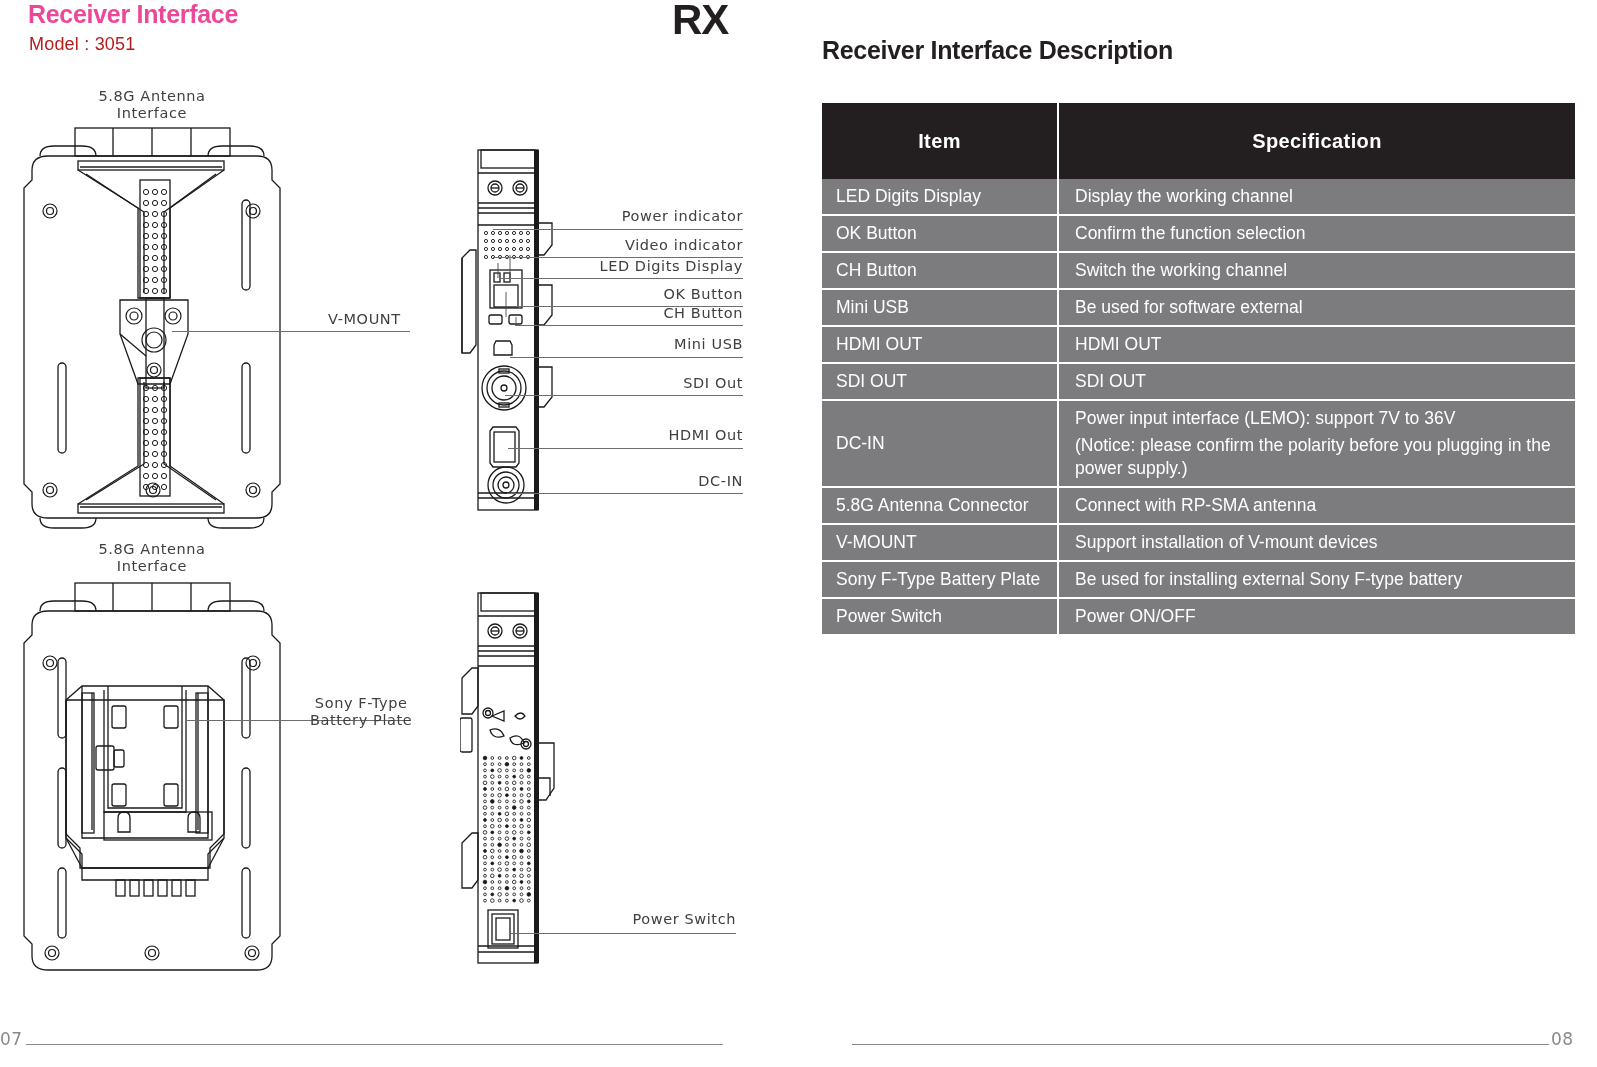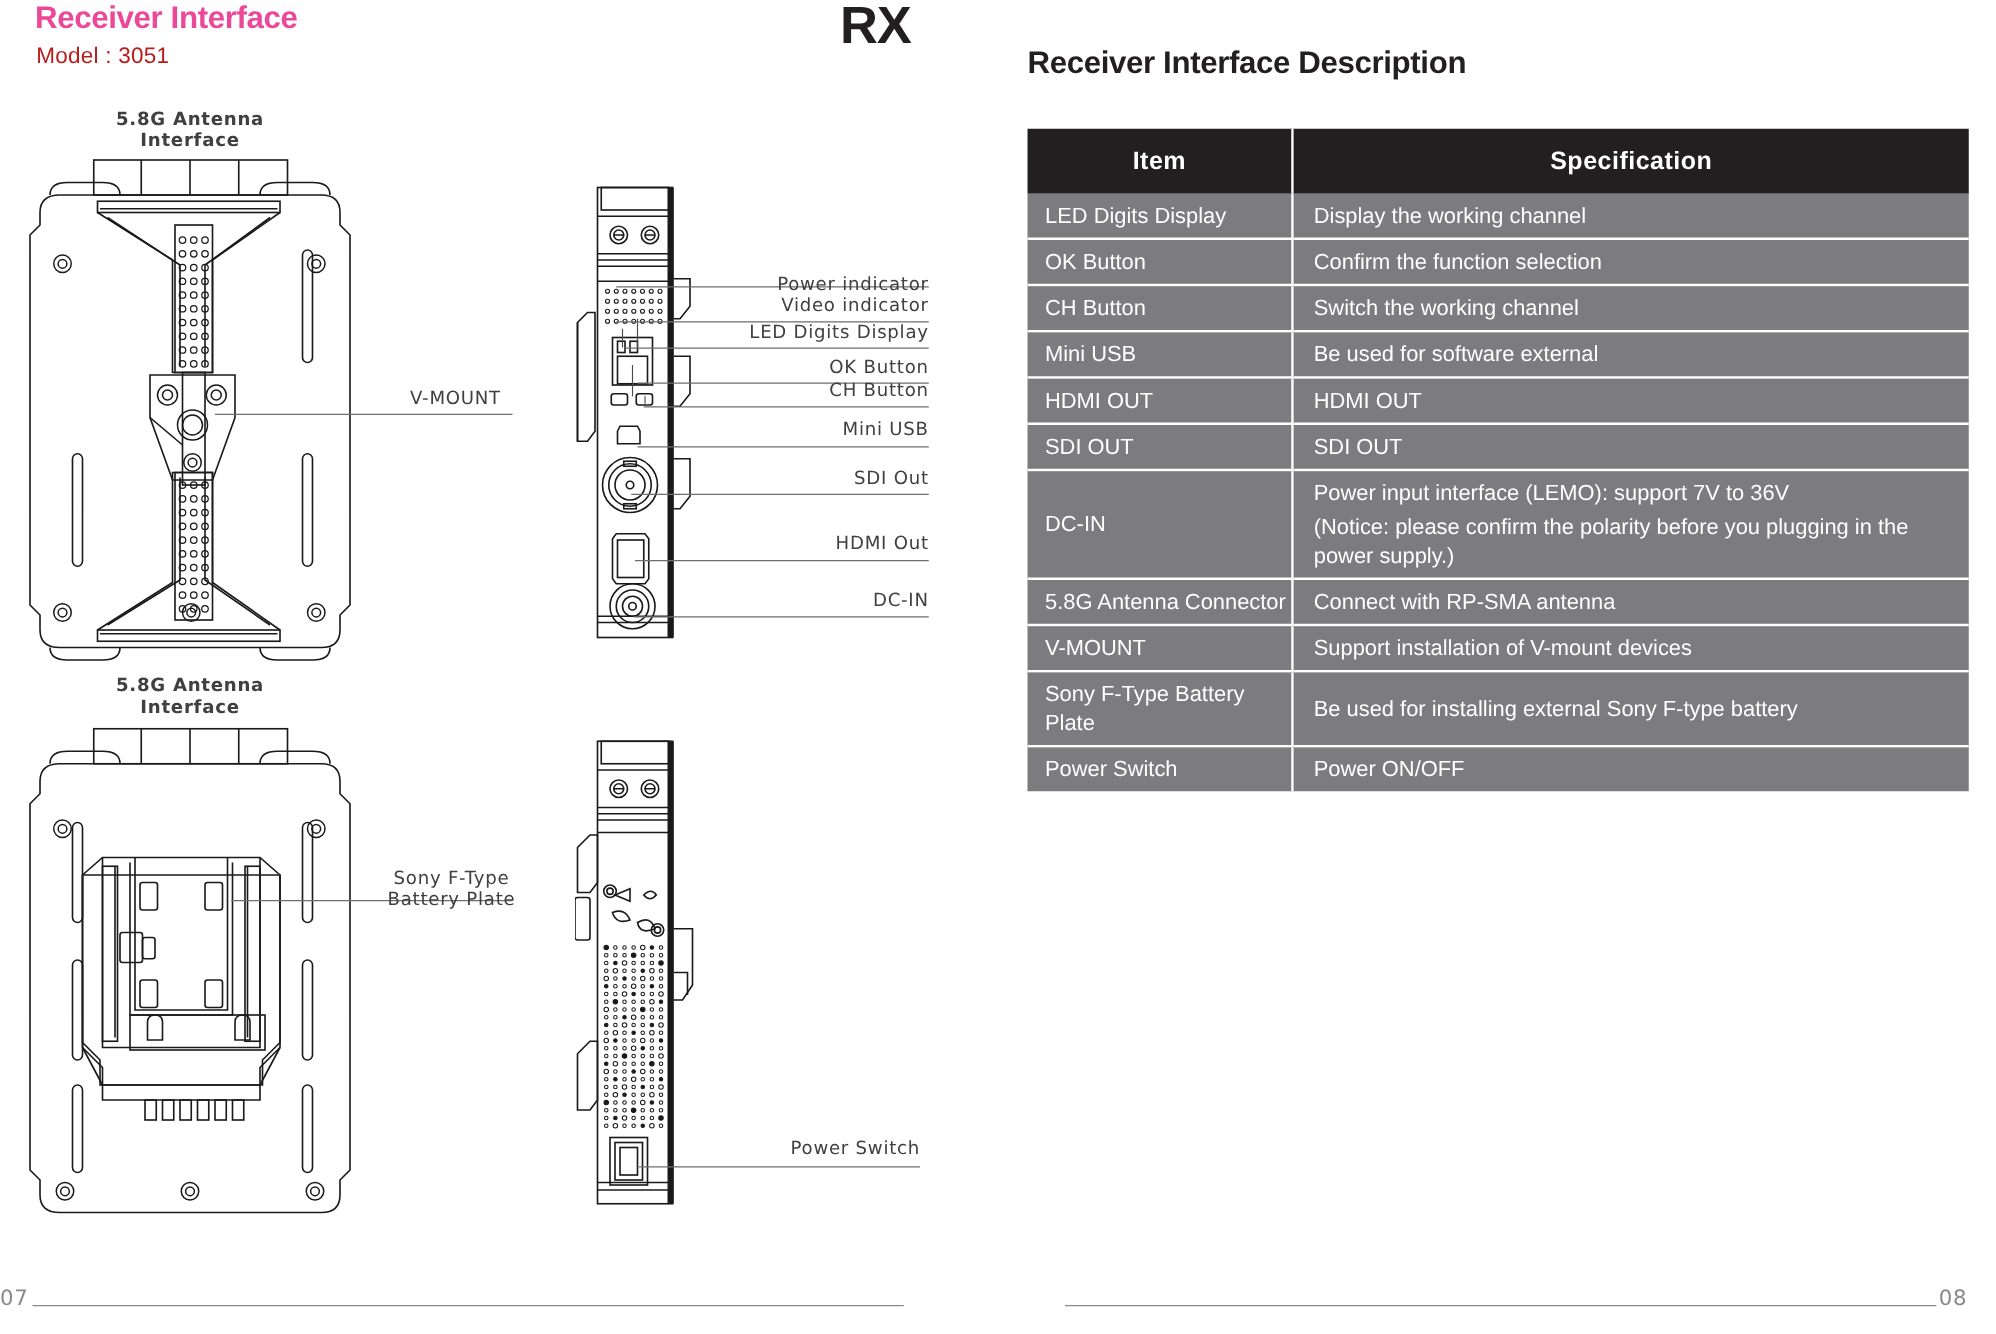--- a/index.html
+++ b/index.html
@@ -32,21 +32,21 @@
   #desc-title{
     left:822px;top:36px;
     font-size:25px;font-weight:bold;color:#231f20;letter-spacing:-0.3px;text-align:right;
   }
   #spec-table{
     left:822px;top:103px;width:753px;
     border-collapse:separate;border-spacing:0;
     table-layout:fixed;
   }
   #spec-table th,#spec-table td{
-    padding:4px;vertical-align:middle;
+    padding:16px;vertical-align:middle;
   }
   #spec-table thead th{
     background:#231f20;color:#ffffff;
     font-size:20px;font-weight:bold;
     height:44px;text-align:center;
     letter-spacing:0.4px;
   }
   #spec-table thead th.col-item{width:203px;border-right:2px solid #ffffff;}
   #spec-table tbody td{
     background:#7c7c7f;color:#ffffff;
@@ -68,21 +68,21 @@
 
   
   .dwg-label{
     font-family:"DejaVu Sans", sans-serif;
     font-size:14.5px;
     color:#404040;
     letter-spacing:0.6px;
     white-space:nowrap;
     line-height:17px;
   }
-  .dwg-label.center{text-align:center;font-weight:bold;}
+  .dwg-label.center{text-align:center;}
   .dwg-label.right{text-align:right;}
   .leader{
     position:absolute;
     height:0;
     border-top:1px solid #6e6e6e;
   }
 
   
   .folio{
     font-family:"DejaVu Sans", sans-serif;
@@ -410,21 +410,21 @@
 
     <g stroke="#4a4a4a" stroke-width="0.9" fill="none">
       <line x1="38" y1="118" x2="38" y2="133"></line>
       <line x1="50" y1="110" x2="50" y2="133"></line>
       <line x1="46" y1="147" x2="46" y2="172"></line>
       <line x1="56" y1="172" x2="56" y2="178"></line>
     </g>
   </svg>
 
   <div class="leader" style="left:38px;top:84px;width:250px;"></div>
-  <div class="dwg-label right" style="position:absolute;left:88px;top:63px;width:200px;margin-top:12px;">Power indicator</div>
+  <div class="dwg-label right" style="position:absolute;left:88px;top:63px;width:200px;">Power indicator</div>
 
   <div class="leader" style="left:38px;top:112px;width:250px;"></div>
   <div class="dwg-label right" style="position:absolute;left:88px;top:92px;width:200px;">Video indicator</div>
 
   <div class="leader" style="left:45px;top:133px;width:243px;"></div>
   <div class="dwg-label right" style="position:absolute;left:78px;top:113px;width:210px;">LED Digits Display</div>
 
   <div class="leader" style="left:55px;top:161px;width:233px;"></div>
   <div class="dwg-label right" style="position:absolute;left:88px;top:141px;width:200px;">OK Button</div>
 

